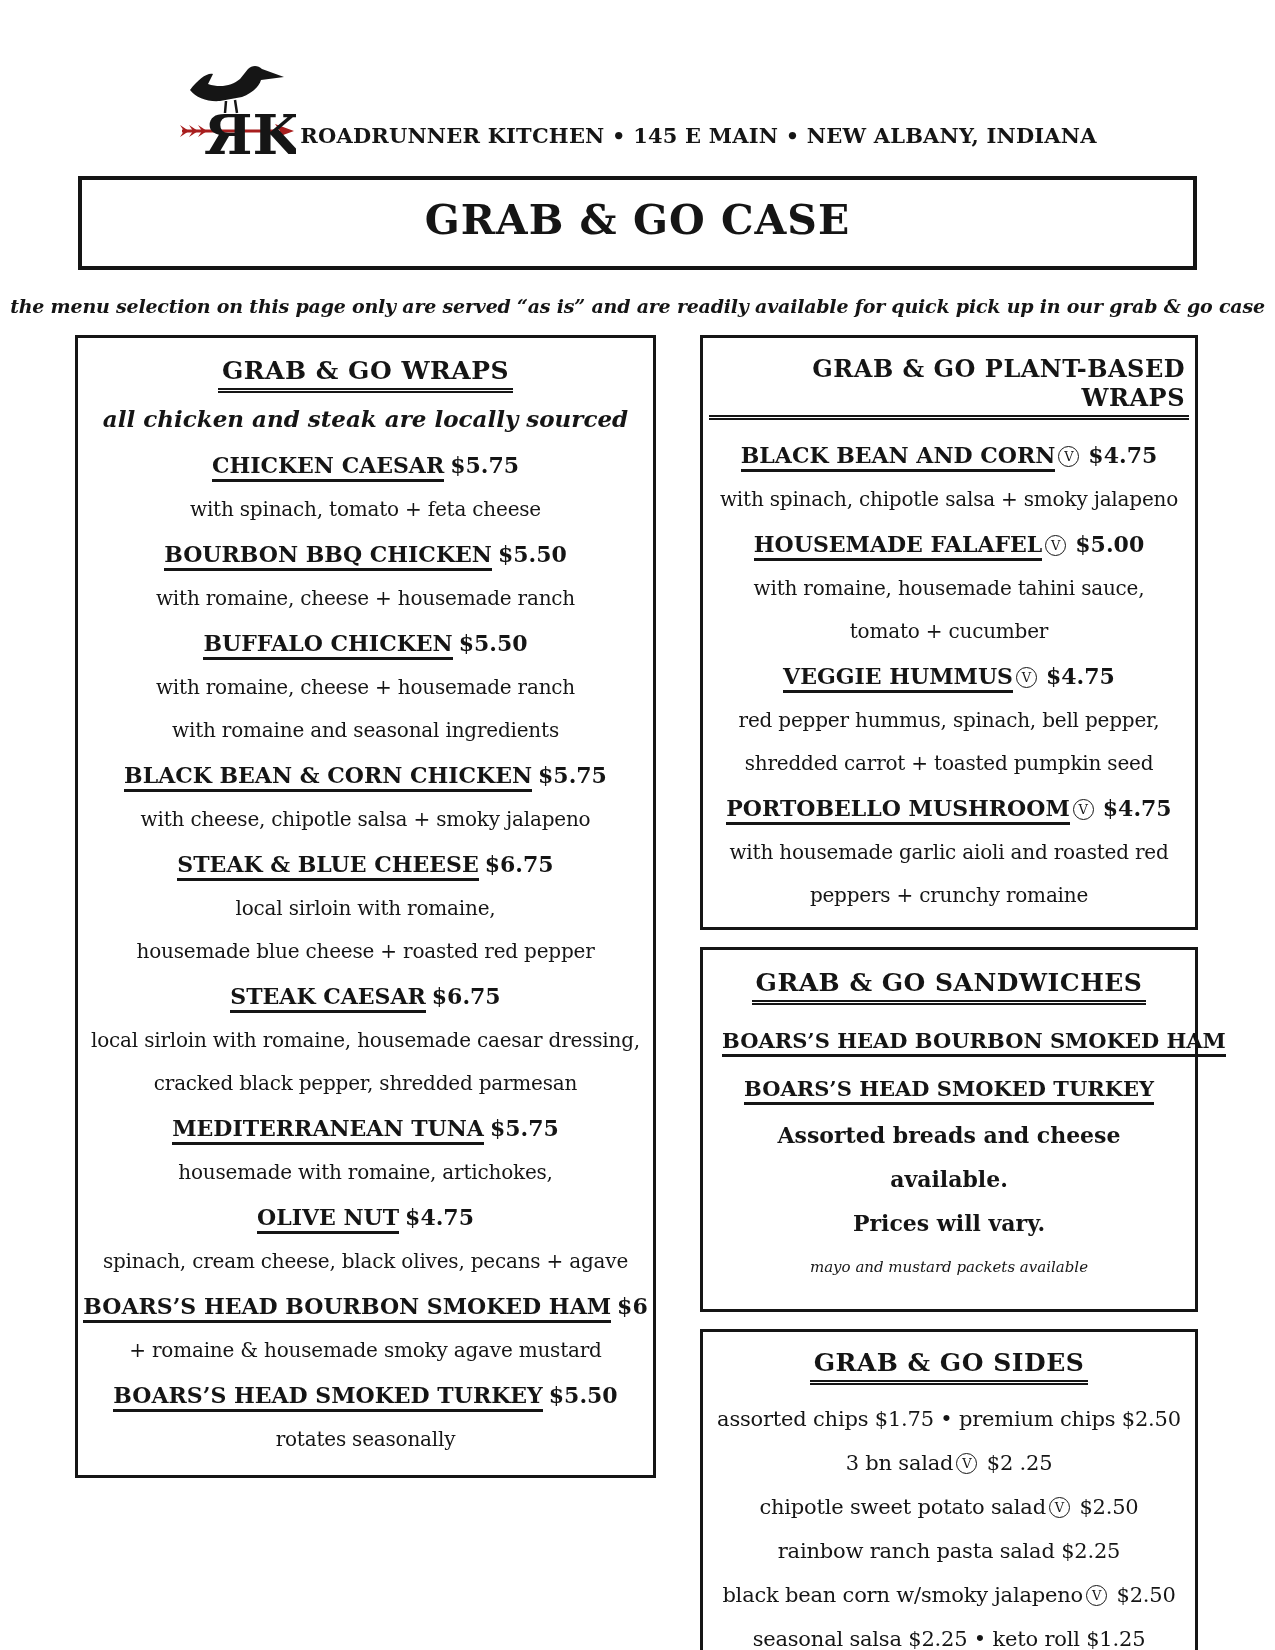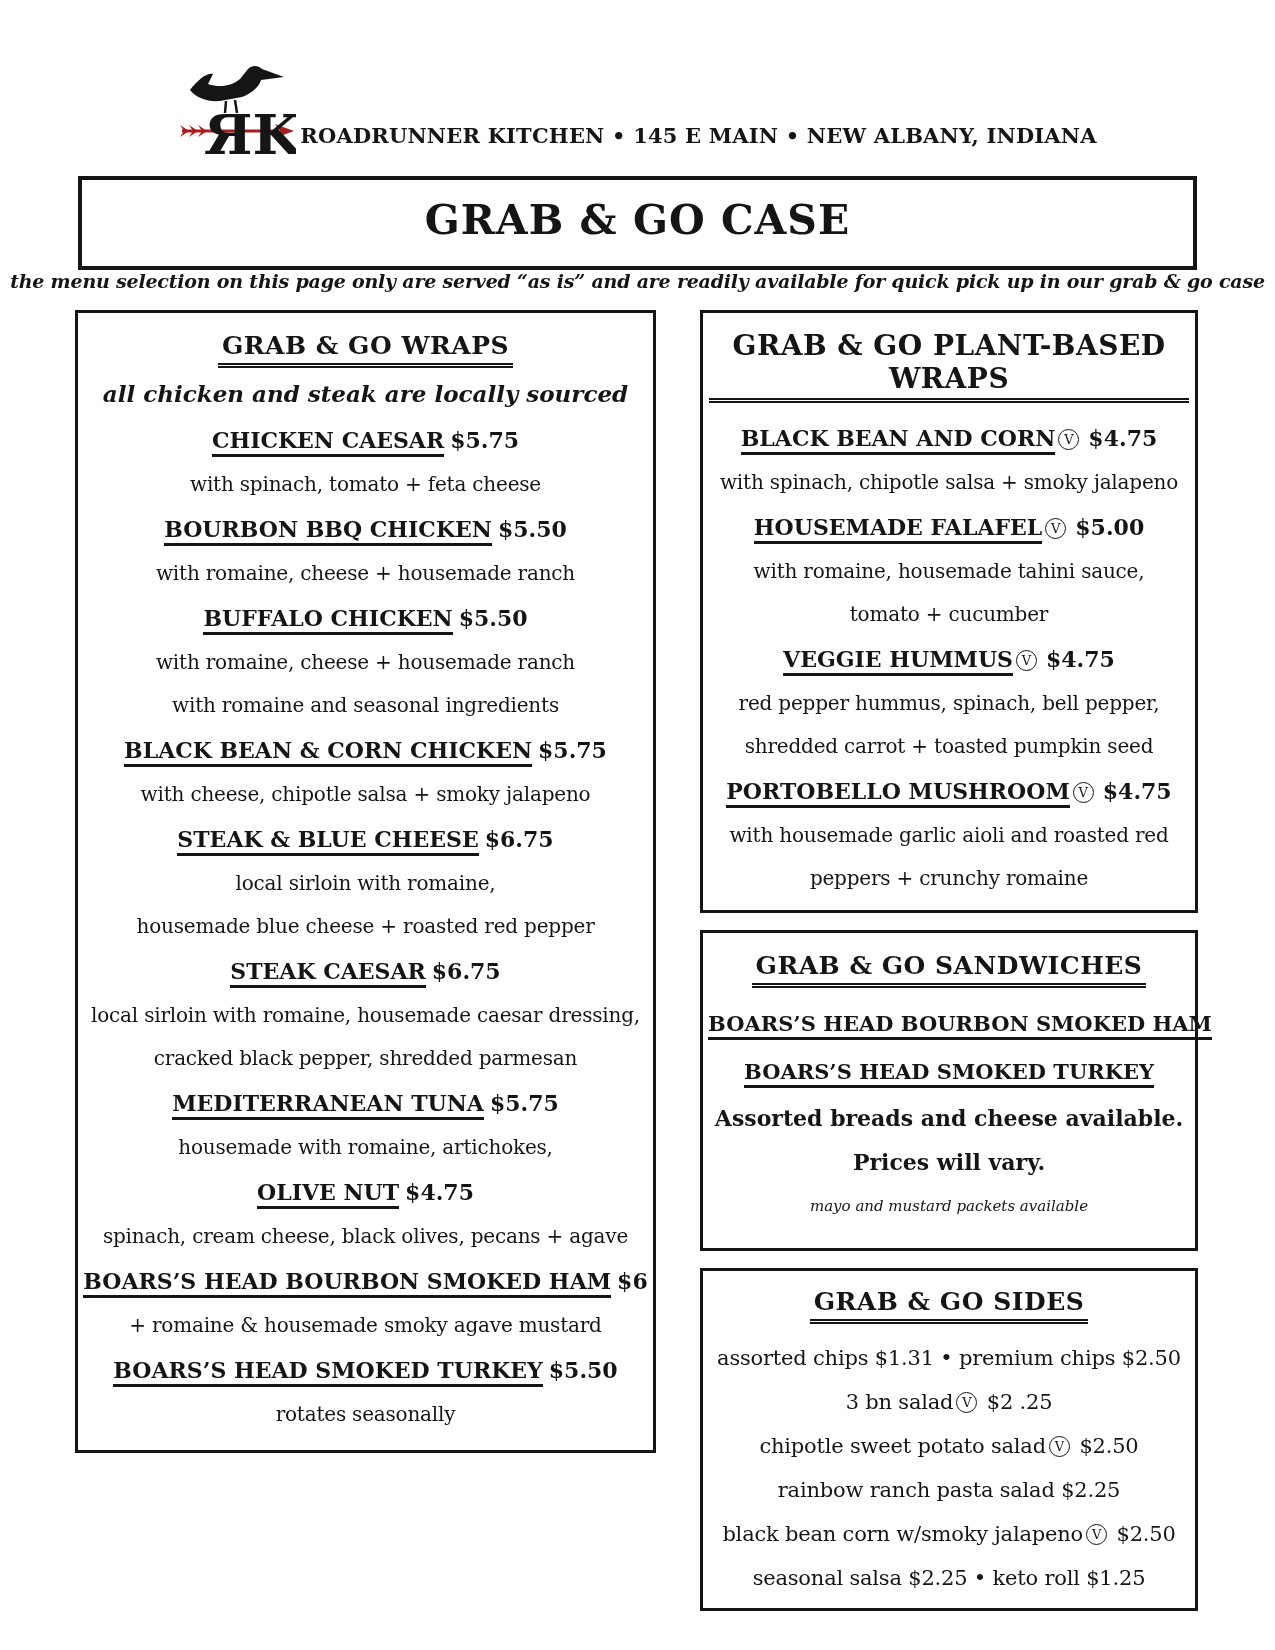--- a/index.html
+++ b/index.html
@@ -19,37 +19,37 @@
   }
   
   .title-box {
     width:1119px; margin:16px auto 0; box-sizing:border-box;
     border:4px solid #151515; text-align:center; padding:16px 0 22px;
   }
   .title { font-size:41px; font-weight:bold; letter-spacing:1px; }
   
   .subtitle {
     text-align:center; font-style:italic; font-weight:600;
-    font-size:19px; margin-top:0; white-space:nowrap; letter-spacing:-.2px;
+    font-size:19px; margin-top:25px; white-space:nowrap; letter-spacing:-.2px;
   }
   
   .cols { display:flex; margin:18px 0 0 75px; gap:44px; align-items:flex-start; }
   .box { border:3px solid #151515; text-align:center; box-sizing:border-box; background:#fff; }
   .left-box { width:581px; padding:14px 4px; }
   .right-col { width:498px; display:flex; flex-direction:column; gap:17px; }
   .pbox  { padding:12px 6px 10px; }
-  .sbox  { padding:14px 5px 20px; }
+  .sbox  { padding:14px 19px 20px; }
   .sdbox { padding:12px 4px 8px; }
   
   .sec-head { margin:4px 0 12px; }
   .sec-head > span {
     display:inline-block; font-size:25px; font-weight:bold; letter-spacing:.5px;
     border-bottom:5px double #151515; padding:0 4px 3px;
   }
-  .pbox .sec-head > span { font-size:28px; }
+  .pbox .sec-head > span { font-size:24px;text-align:right; }
   .note { font-size:23px; font-weight:bold; font-style:italic; margin:6px 0 10px; }
   .name-line { font-size:22px; font-weight:bold; line-height:46px; white-space:nowrap; }
   .nm { border-bottom:3px solid #151515; padding-bottom:1px; }
   .pr { margin-left:6px; }
   .desc { font-size:20px; line-height:43px; letter-spacing:-.2px; white-space:nowrap; }
   .pbox .name-line { font-size:22px; }
   .pbox .desc { font-size:20px; }
   .sand-name { font-size:21px; font-weight:bold; line-height:48px; white-space:nowrap; }
   .sand-name > span { border-bottom:3px solid #151515; padding-bottom:1px; }
   .sand-text { font-size:22px; line-height:44px;font-weight:bold; }
@@ -173,21 +173,21 @@
       <div class="sec-head"><span>GRAB &amp; GO SANDWICHES</span></div>
       <div class="sand-name"><span>BOARS’S HEAD BOURBON SMOKED HAM</span></div>
       <div class="sand-name"><span>BOARS’S HEAD SMOKED TURKEY</span></div>
       <div class="sand-text">Assorted breads and cheese available.</div>
       <div class="sand-text">Prices will vary.</div>
       <div class="sand-italic">mayo and mustard packets available</div>
     </div>
 
     <div class="box sdbox">
       <div class="sec-head"><span>GRAB &amp; GO SIDES</span></div>
-      <div class="sline">assorted chips $1.31 • premium chips $2.50</div>
+      <div class="sline">assorted chips $1.75 • premium chips $2.50</div>
       <div class="sline"><span>3 bn salad</span><span class="vcircle"><span>V</span></span> <span>$2 .25</span></div>
       <div class="sline"><span>chipotle sweet potato salad</span><span class="vcircle"><span>V</span></span> <span>$2.50</span></div>
       <div class="sline">rainbow ranch pasta salad  $2.25</div>
       <div class="sline"><span>black bean corn w/smoky jalapeno</span><span class="vcircle"><span>V</span></span> <span>$2.50</span></div>
       <div class="sline">seasonal salsa $2.25 • keto roll $1.25</div>
     </div>
 
   </div>
 </div>
 

